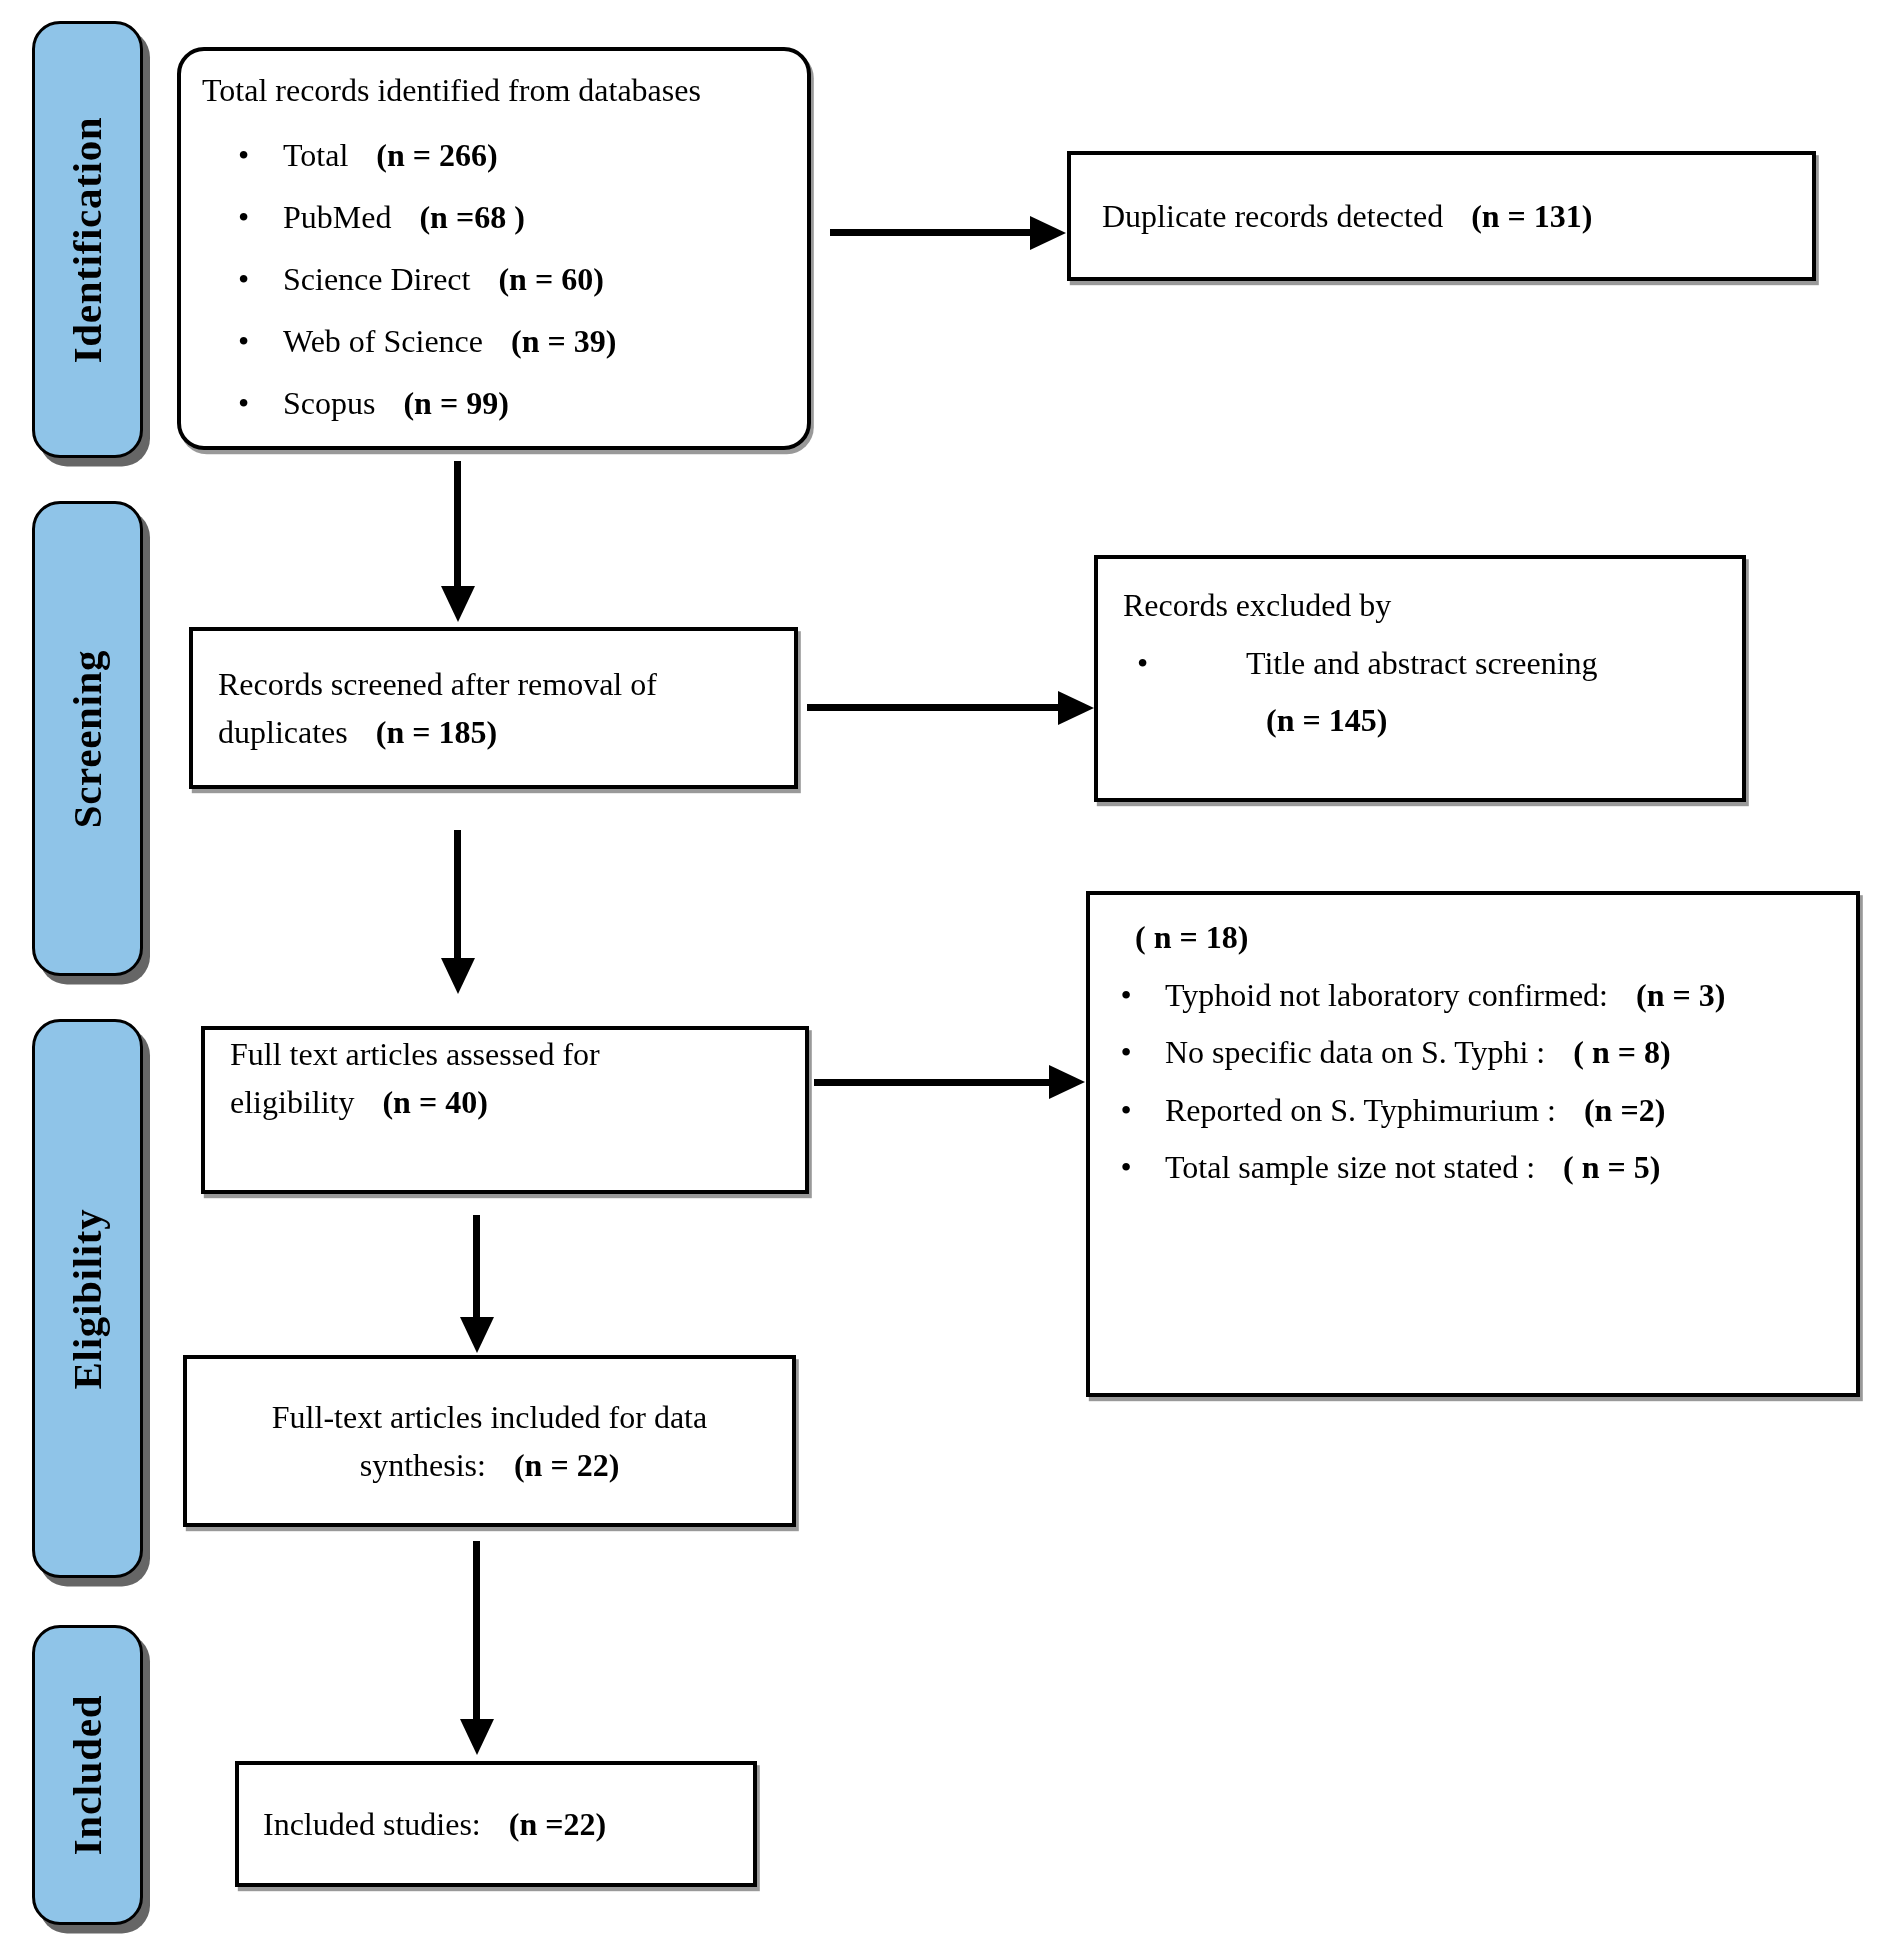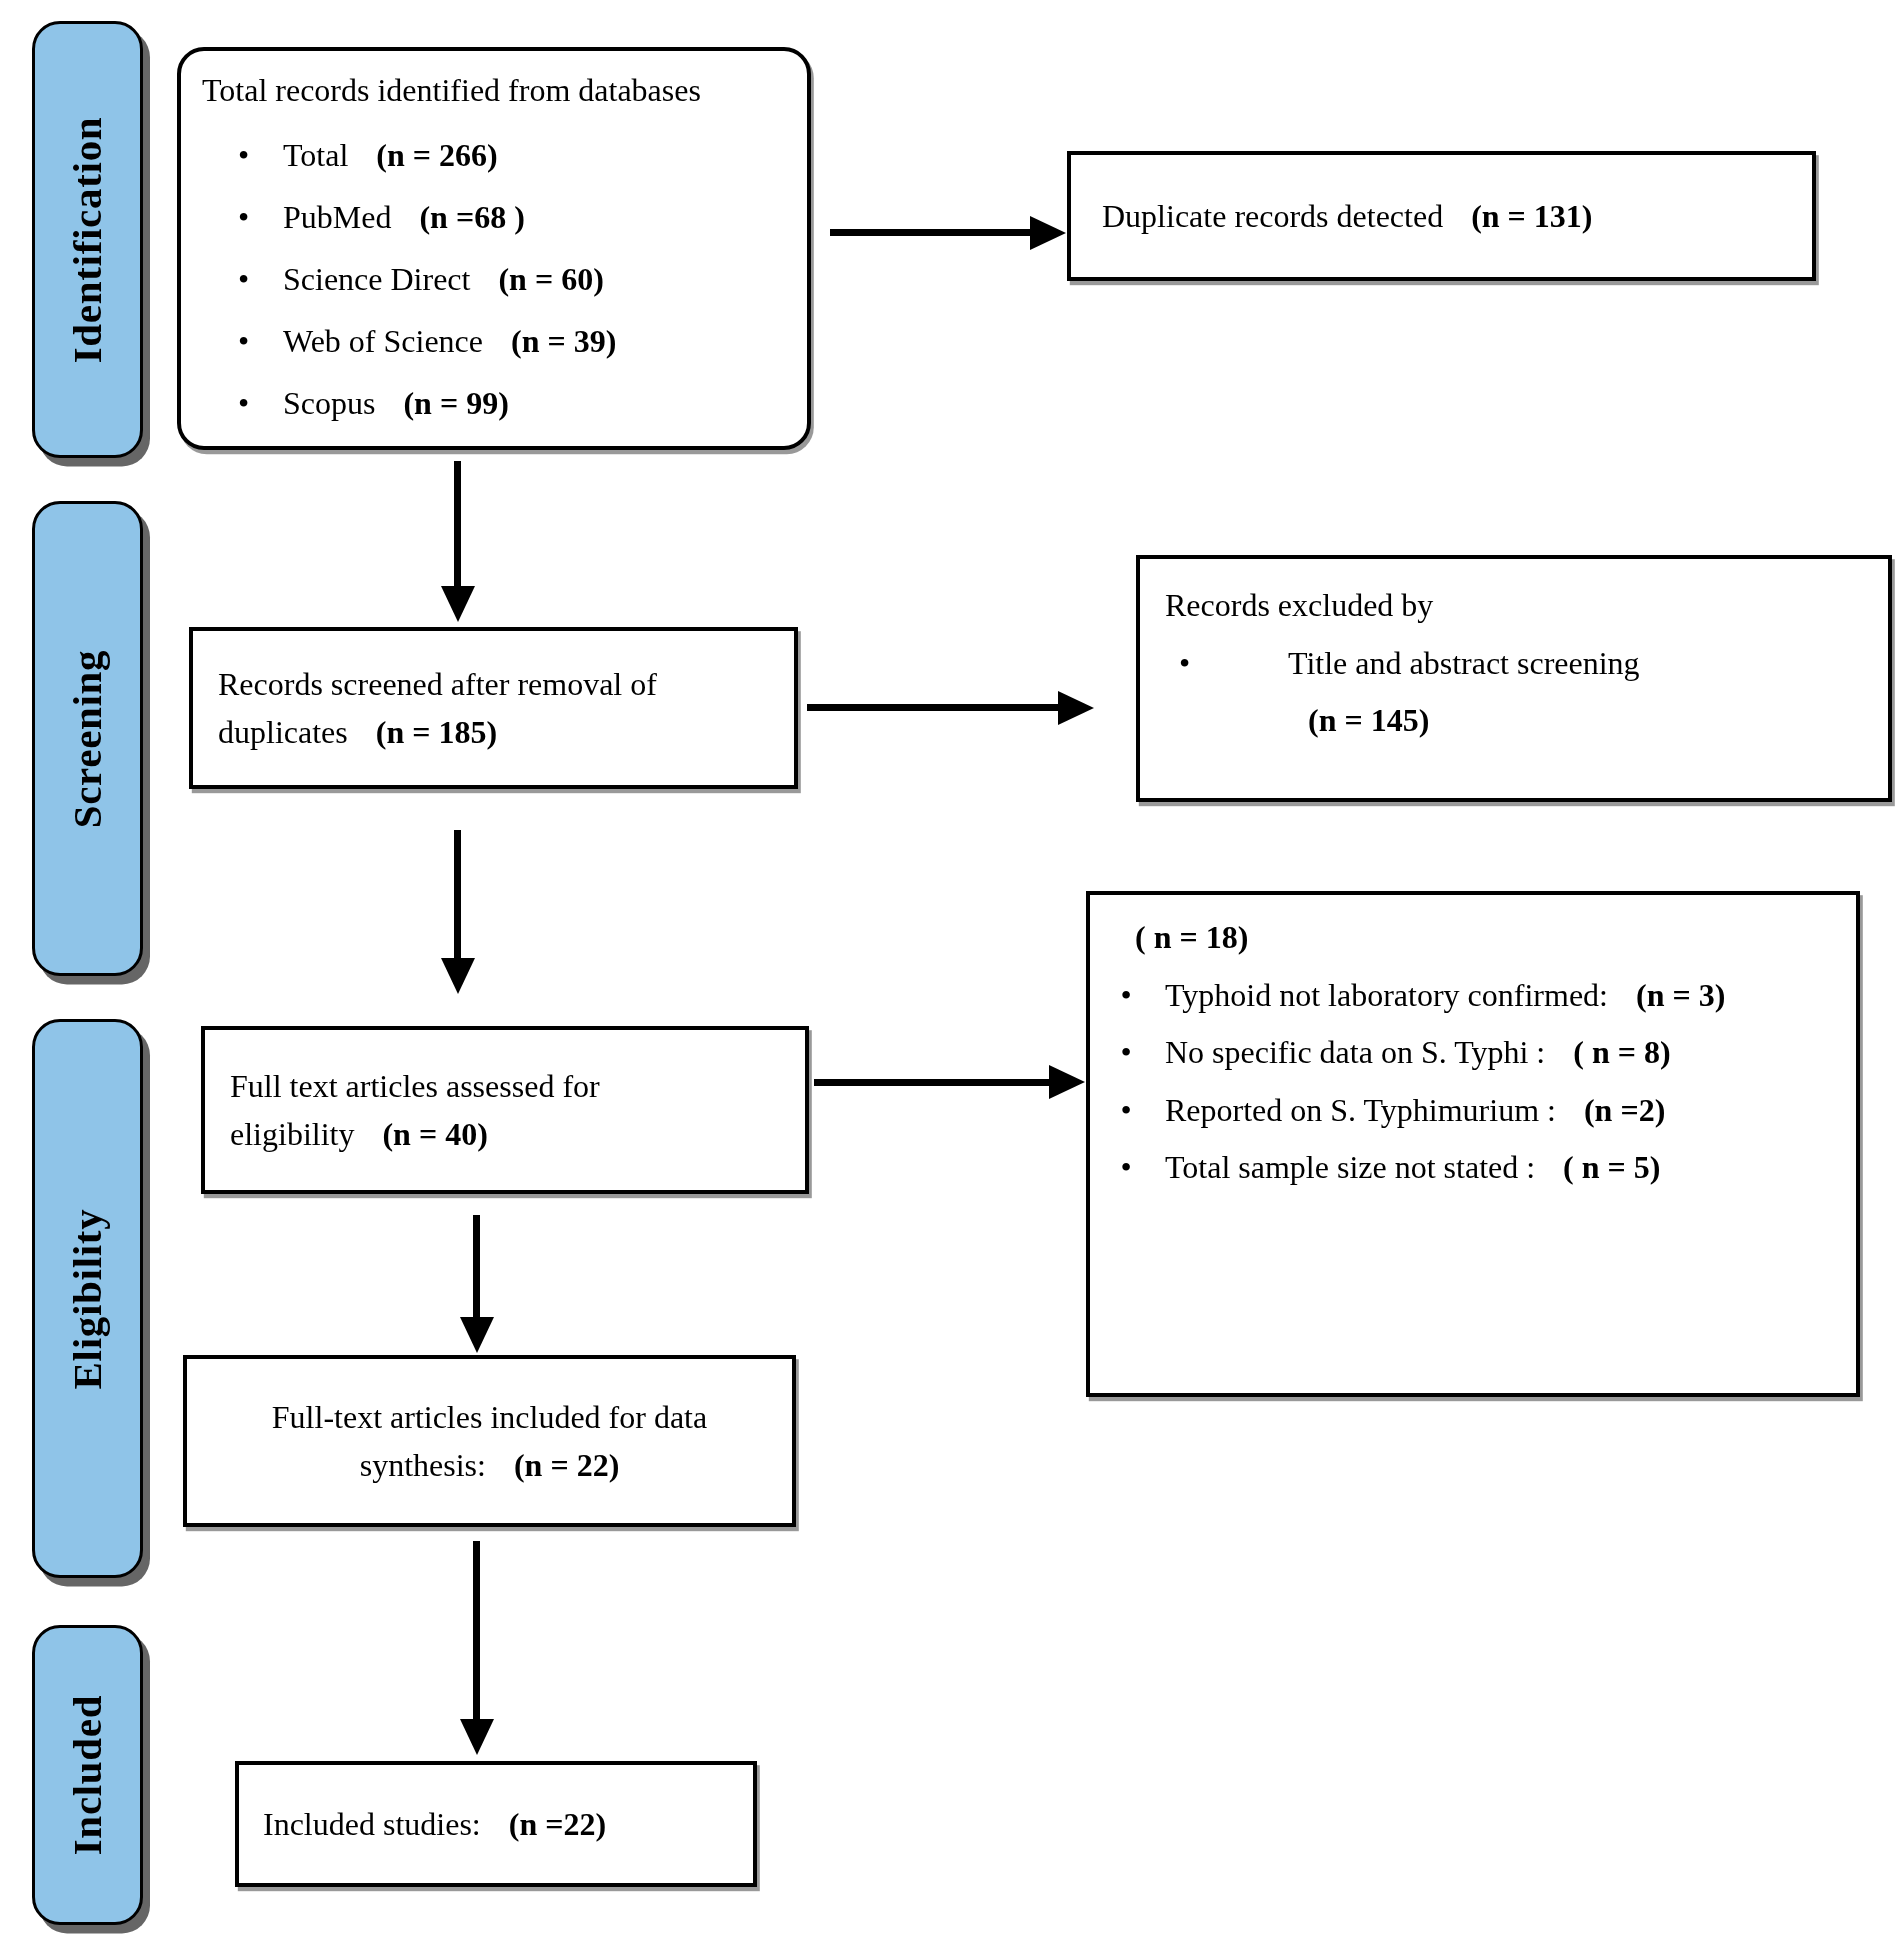--- a/index.html
+++ b/index.html
@@ -56,28 +56,28 @@
   #box-identified li { position: relative; padding-left: 81px; margin-top: 14px; }
   #box-identified li .bullet { position: absolute; left: 36px; }
 
   #box-duplicates { left: 1067px; top: 151px; width: 749px; height: 130px;
     display: flex; align-items: center; padding-left: 31px; }
 
   #box-screened { left: 189px; top: 627px; width: 609px; height: 162px;
     display: flex; flex-direction: column; justify-content: center; padding-left: 25px; }
   #box-screened p { width: 497px; margin: 0; }
 
-  #box-excluded-screening { left: 1136px; top: 555px; width: 756px; height: 247px;
+  #box-excluded-screening { left: 1094px; top: 555px; width: 652px; height: 247px;
     padding: 18px 25px; line-height: 1.8; }
   #box-excluded-screening .excl-li { position: relative; padding-left: 123px; }
   #box-excluded-screening .excl-li .bullet { position: absolute; left: 14px; }
   #box-excluded-screening .excl-li span.block { display: block; }
 
   #box-assessed { left: 201px; top: 1026px; width: 608px; height: 168px;
-    display: flex; flex-direction: column; justify-content: center; padding-left: 25px; }
+    display: flex; flex-direction: column; justify-content: flex-start; padding-left: 25px; }
   #box-assessed p { width: 490px; margin: 0; }
 
   #box-excluded-fulltext { left: 1086px; top: 891px; width: 774px; height: 506px;
     padding: 14px 25px; line-height: 1.8; }
   #box-excluded-fulltext .block { display: block; }
   #box-excluded-fulltext ul { list-style: none; margin: 0; padding: 0; }
   #box-excluded-fulltext li { position: relative; padding-left: 50px; width: 616px; }
   #box-excluded-fulltext li .bullet { position: absolute; left: 5.6px; }
 
   #box-included-synthesis { left: 183px; top: 1355px; width: 613px; height: 172px;

